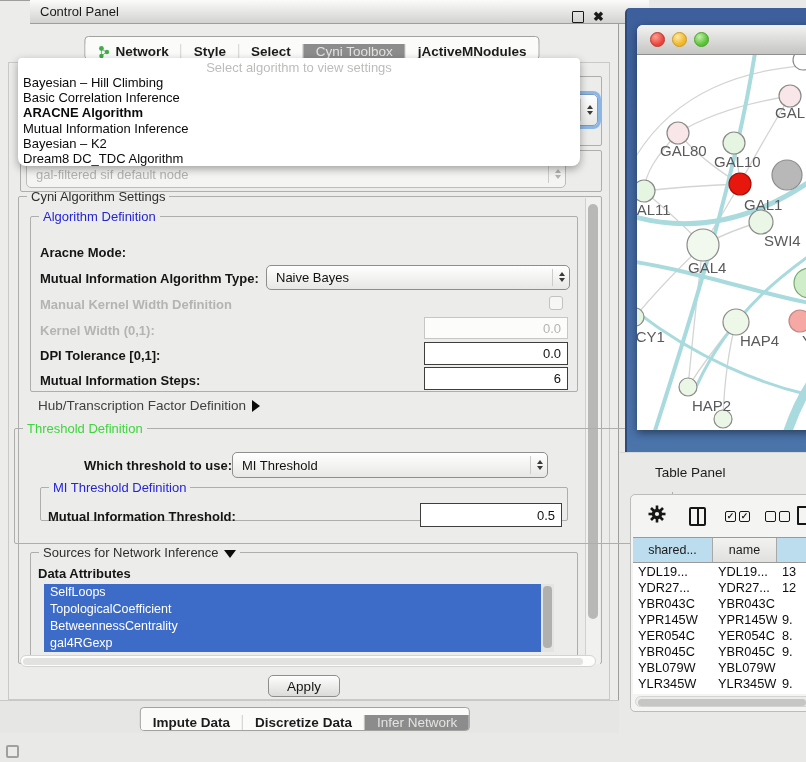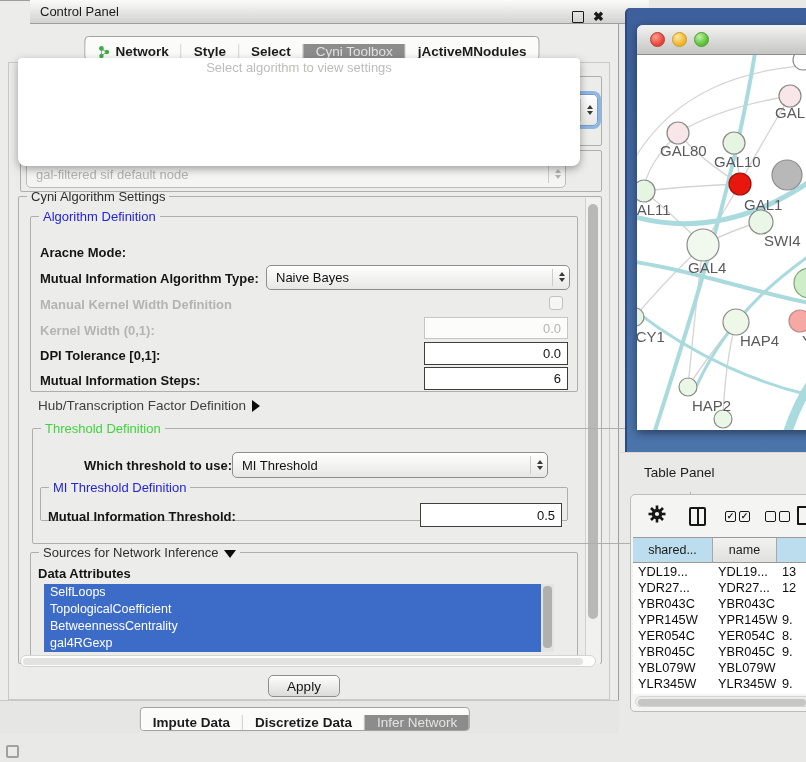--- a/index.html
+++ b/index.html
@@ -79,21 +79,21 @@
   .mac-window{left:637px;top:25px;width:180px;height:405px;background:#fff;border-top-left-radius:6px;
       box-shadow:0 3px 9px rgba(0,0,0,.45);overflow:hidden;}
   .mac-titlebar{position:absolute;left:0;top:0;width:100%;height:30px;background:linear-gradient(#f3f3f1,#c5c5c3);
       border-bottom:1px solid #8e8e8c;box-sizing:border-box;display:flex;align-items:center;padding-left:13px;gap:7px;}
   .light{width:15px;height:15px;border-radius:50%;}
   .light.red{background:radial-gradient(circle at 35% 30%,#ff9d92,#e8443a 60%,#c02archive 100%);background:radial-gradient(circle at 35% 30%,#ff9d92,#e8443a 65%);border:1px solid #b5352c;box-sizing:border-box;}
   .light.yellow{background:radial-gradient(circle at 35% 30%,#ffe9a0,#f0b429 65%);border:1px solid #c79a23;box-sizing:border-box;}
   .light.green{background:radial-gradient(circle at 35% 30%,#c4f0a8,#57c235 65%);border:1px solid #4a9e2c;box-sizing:border-box;}
   .net-canvas{position:absolute;left:0;top:30px;width:180px;height:375px;background:#fff;overflow:hidden;}
 
-  .tp-titlebar{left:620px;top:452px;width:186px;height:40px;background:#e9e9e7;display:flex;align-items:center;padding-left:24px;font-size:13.5px;color:#1c1c1c;box-sizing:border-box;border-top:1px solid #d8d8d6;}
+  .tp-titlebar{left:620px;top:452px;width:186px;height:40px;background:#e9e9e7;display:flex;align-items:center;padding-left:35px;font-size:13.5px;color:#1c1c1c;box-sizing:border-box;border-top:1px solid #d8d8d6;}
   .tp-panel{left:630px;top:494px;width:200px;height:218px;background:#f4f4f2;border:1px solid #bcbcba;border-radius:5px;box-sizing:border-box;overflow:hidden;}
   .tp-toolbar{position:absolute;left:0;top:0;width:100%;height:42px;display:flex;align-items:center;gap:0;}
   .cols-icon{width:17px;height:19px;border:2px solid #161616;border-radius:2px;position:relative;box-sizing:border-box;}
   .cols-icon i{position:absolute;left:50%;top:0;width:2px;height:100%;background:#161616;margin-left:-1px;}
   .cbox{width:11px;height:11px;border:1.7px solid #161616;border-radius:2px;display:inline-flex;align-items:center;justify-content:center;font-size:9px;font-weight:bold;color:#161616;box-sizing:border-box;line-height:1;}
   .doc-icon{position:absolute;width:16px;height:19px;border:2px solid #161616;border-radius:1px;box-sizing:border-box;background:#f4f4f2;}
 
   .tp-table{position:absolute;left:2px;top:42px;width:196px;height:156px;background:#fff;border-top:1px solid #9a9a98;overflow:hidden;}
   .thead{display:flex;height:25px;border-bottom:1px solid #9a9a98;box-sizing:border-box;}
   .th{display:flex;align-items:center;justify-content:center;font-size:12.5px;color:#1a1a1a;border-right:1px solid #a8a8a6;box-sizing:border-box;}
@@ -159,20 +159,28 @@
   <div class="combo dis" style="left:26px;top:160px;width:540px;height:28px;z-index:3;">
     <span>gal-filtered sif default node</span>
     <span class="spin">
         <i class="up"></i>
         <i class="dn"></i>
       </span>
   </div>
 
   <div class="abs algo-overlay">
     <div class="algo-placeholder">Select algorithm to view settings</div>
+    <div id="algo-options">
+        <div class="opt">Bayesian – Hill Climbing</div>
+        <div class="opt">Basic Correlation Inference</div>
+        <div class="opt sel">ARACNE Algorithm</div>
+        <div class="opt">Mutual Information Inference</div>
+        <div class="opt">Bayesian – K2</div>
+        <div class="opt">Dream8 DC_TDC Algorithm</div>
+      </div>
   </div>
 
   <div class="abs fs" style="left:18px;top:196px;width:584px;height:468px;">
     <span class="fs-legend leg-dark">Cyni Algorithm Settings</span>
     <div class="vscroll-track" style="right:1px;top:1px;width:14px;height:466px;">
       <div class="vscroll-thumb" style="left:2px;top:6px;width:10px;height:415px;"></div>
     </div>
   </div>
 
   <div class="abs fs" style="left:30px;top:216px;width:548px;height:176px;">
@@ -199,21 +207,21 @@
   </div>
   <span class="lbl" style="left:40px;top:373px;">Mutual Information Steps:</span>
   <div class="tfield" style="left:424px;top:367px;width:144px;height:23px;">
     <span>6</span>
   </div>
 
   <div class="abs" style="left:38px;top:398px;font-size:13.5px;color:#404040;">
     <span>Hub/Transcription Factor Definition</span><span class="tri-right"></span>
   </div>
 
-  <div class="abs fs" style="left:32px;top:428px;width:659px;height:116px;">
+  <div class="abs fs" style="left:14px;top:428px;width:659px;height:116px;">
     <span class="fs-legend leg-green">Threshold Definition</span>
   </div>
   <span class="lbl" style="left:84px;top:458px;">Which threshold to use:</span>
   <div class="combo" style="left:232px;top:452px;width:316px;height:26px;">
     <span>MI Threshold</span>
     <span class="spin">
         <i class="up"></i>
         <i class="dn"></i>
       </span>
   </div>

